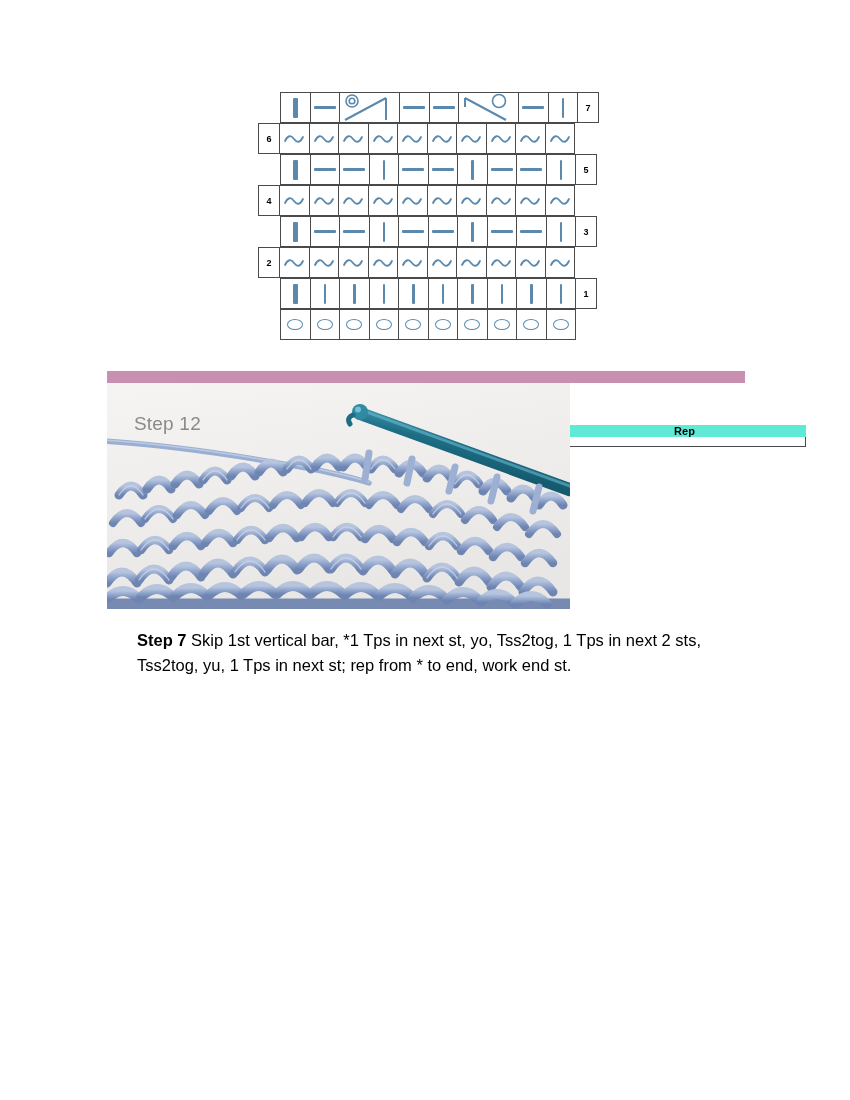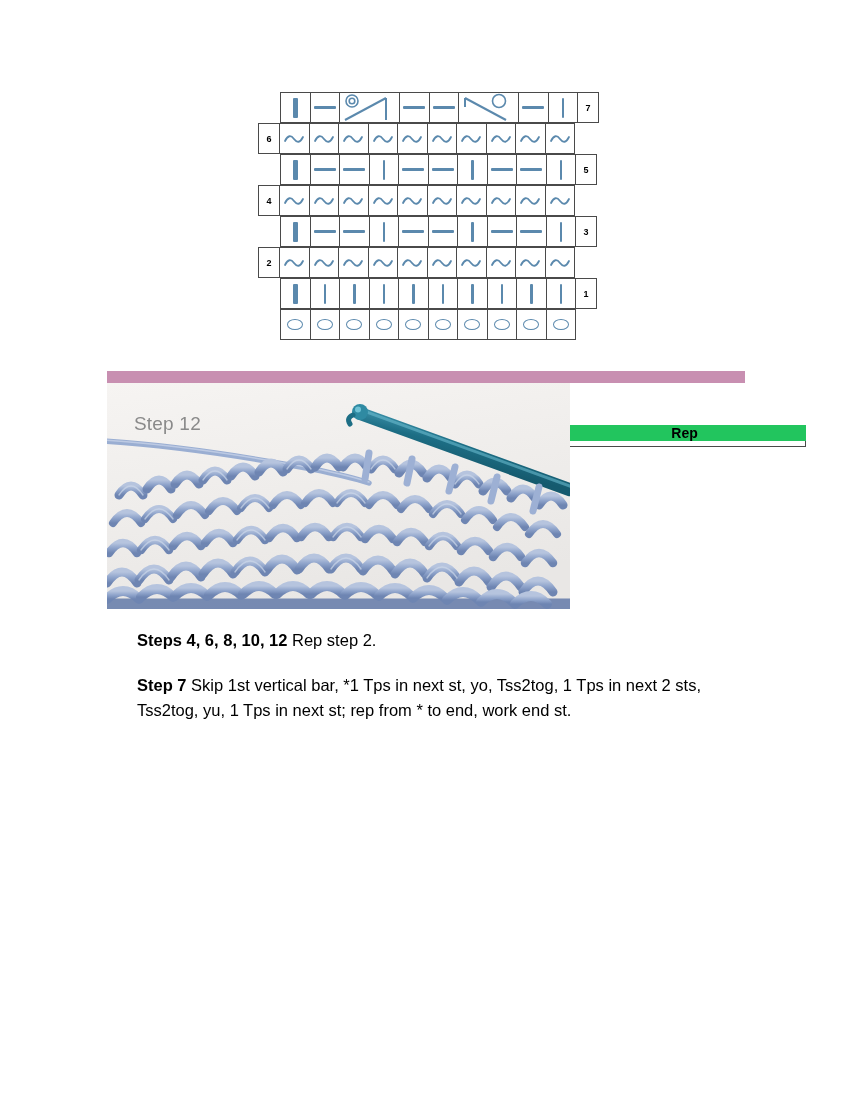--- a/index.html
+++ b/index.html
@@ -36,22 +36,22 @@
   .sym-svg{display:block;overflow:visible;}
 
   
   #rep-bracket{
     position:absolute;left:305px;top:337px;width:243px;height:18px;
     border-left:1.5px solid #4a4a4a;border-right:1.5px solid #4a4a4a;
     border-bottom:1.5px solid #4a4a4a;box-sizing:border-box;
   }
   #rep-label{
     position:absolute;left:305px;top:333px;width:243px;
-    text-align:center;font-size:14px;font-weight:bold;color:#000;
-    background:#22c55e;
+    text-align:center;font-size:11px;font-weight:bold;color:#000;
+    background:#5eead4;
   }
 
   
   #photo-block{position:absolute;left:107px;top:371px;}
   #pink-bar{width:638px;height:12px;background:#c88fb1;}
   #photo{
     width:463px;height:226px;position:relative;overflow:hidden;
     background:linear-gradient(170deg,#f4f2f0 0%,#efeeec 40%,#eceaE8 100%);
   }
   #photo-label{
@@ -635,15 +635,14 @@
             <path d="M 224,186 q 15,-22 30,0"></path>
             <path d="M 320,195 q 15,-22 30,0"></path>
           </g>
         </g>
       </g>
     </svg>
   </div>
 </div>
 
 <div id="text-block">
-    <p class="para"><b>Steps 4, 6, 8, 10, 12</b><span> Rep step 2.</span></p>
     <p class="para"><b>Step 7</b><span> Skip 1st vertical bar, *1 Tps in next st, yo, Tss2tog, 1 Tps in next 2 sts, Tss2tog, yu, 1 Tps in next st; rep from * to end, work end st.</span></p>
   </div>
 
 </body></html>

